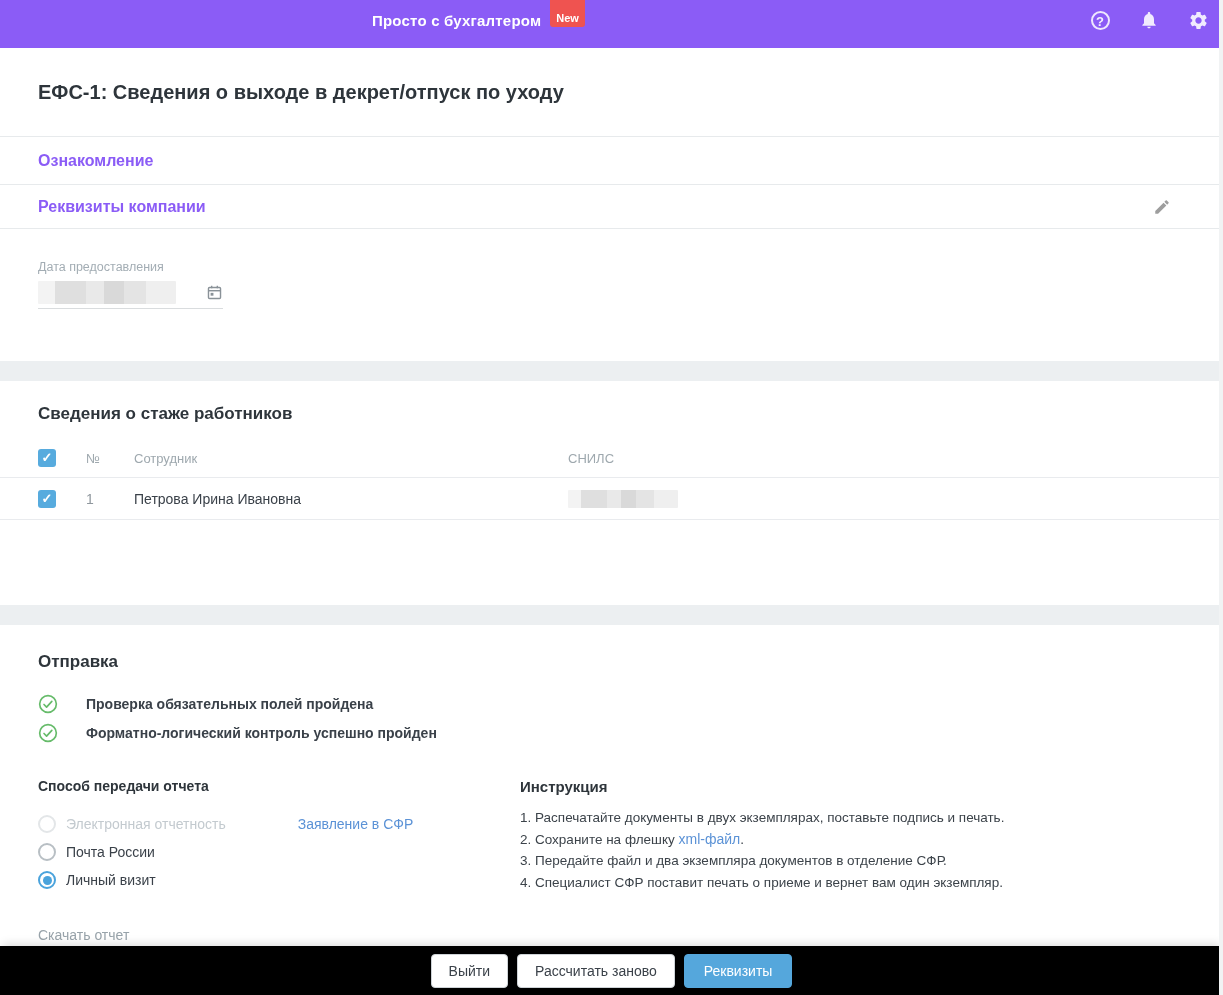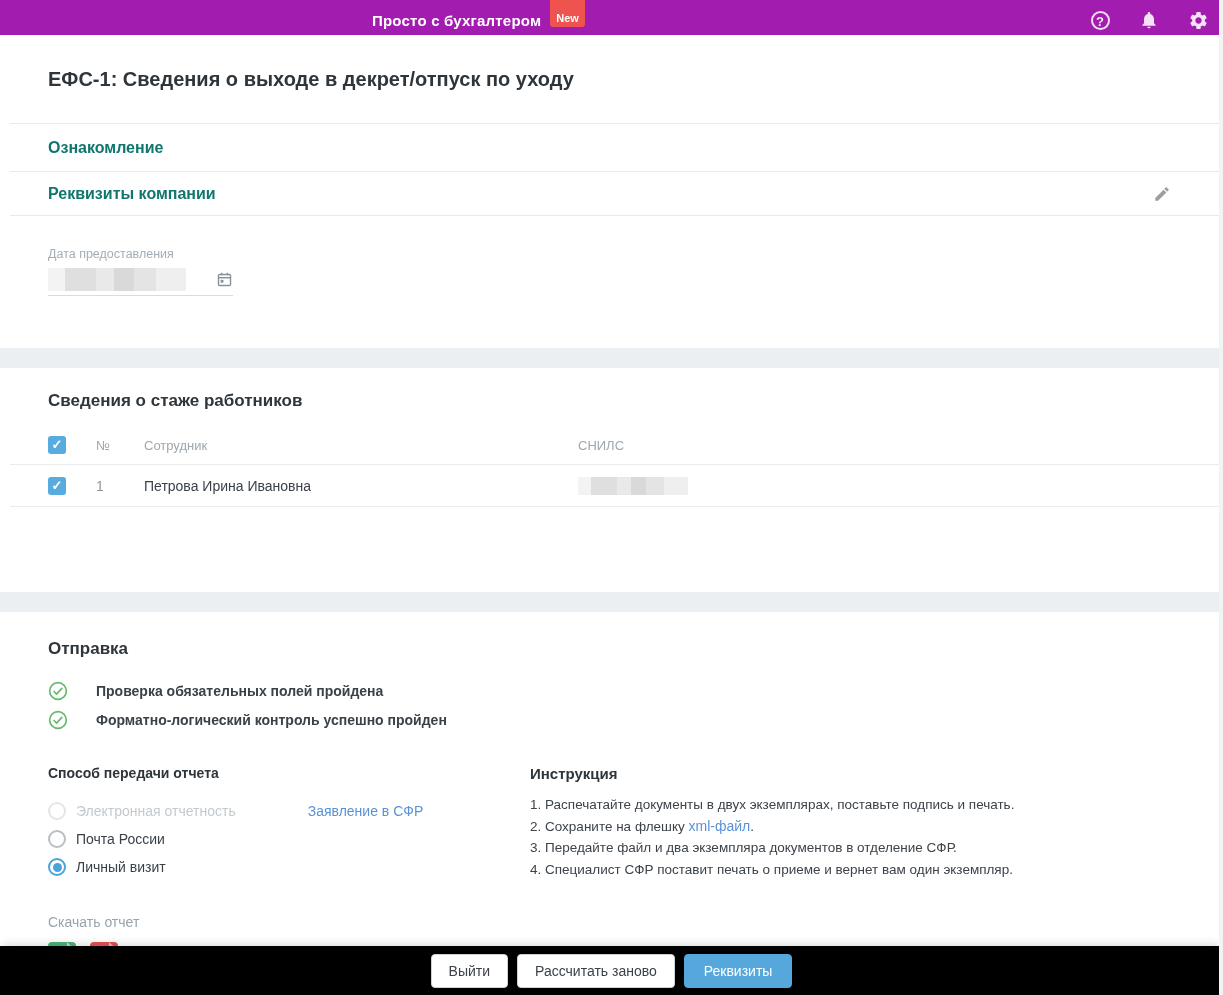--- a/index.html
+++ b/index.html
@@ -6,48 +6,48 @@
   html,body { width:1223px; height:995px; }
   body {
     font-family:"Liberation Sans", sans-serif;
     background:#eceff1;
     color:#333940;
     position:relative;
     overflow:hidden;
   }
   
   .topbar {
-    height:35px; background:#a21caf; position:relative;
+    height:48px; background:#8b5cf6; position:relative;
     display:flex; align-items:center;
   }
   .topbar-title-wrap { position:absolute; left:372px; top:0; height:40px; display:flex; align-items:center; }
   .topbar-title { color:#ffffff; font-size:15px; font-weight:700; letter-spacing:.2px; }
   .topbar-badge {
     display:inline-block; margin-left:9px; transform:translateY(-8px);
     background:#ef5350; color:#fff; font-size:11px; font-weight:700;
     padding:16px 6px 3px; border-radius:3px; line-height:1;
   }
   .topbar-icons { position:absolute; right:14px; top:0; height:40px; display:flex; align-items:center; gap:27px; }
   .tb-icon { width:22px; height:22px; display:flex; align-items:center; justify-content:center; cursor:pointer; }
   .help-circle {
     width:19px; height:19px; border:2px solid rgba(255,255,255,.85); border-radius:50%;
     color:rgba(255,255,255,.9); font-size:13px; font-weight:700; line-height:17px; text-align:center;
   }
   .tb-icon svg { fill:rgba(255,255,255,.88); }
   
-  .card { background:#ffffff;padding-left:10px; }
+  .card { background:#ffffff; }
   .band-gap { height:20px; background:#eceff1; }
   
   .card1 { height:313px; }
   .page-title-row { height:89px; display:flex; align-items:center; padding-left:38px; border-bottom:1px solid #e7eaec; }
   .page-title { font-size:20px; font-weight:700; color:#2e353b; }
   .section-row { display:flex; align-items:center; justify-content:space-between; padding:0 52px 0 38px; border-bottom:1px solid #e7eaec; }
   .section-row.h48 { height:48px; }
   .section-row.h44 { height:44px; }
-  .section-title { font-size:16px; font-weight:700; color:#0f766e; }
+  .section-title { font-size:16px; font-weight:700; color:#8b5cf6; }
   .pencil { width:18px; height:18px; cursor:pointer; }
   .pencil svg { fill:#9e9e9e; }
   .form-area { padding:31px 0 0 38px; }
   .field-label { font-size:12.5px; color:#a3adb4; margin-bottom:7px; }
   .date-field { width:185px; border-bottom:1px solid #d9dcde; padding-bottom:4px; display:flex; align-items:center; justify-content:space-between; cursor:text; }
   .blur-chip {
     background:linear-gradient(90deg,#f3f3f3 0 12%,#dfdfdf 12% 35%,#e9e9e9 35% 48%,#d9d9d9 48% 62%,#e4e4e4 62% 78%,#efefef 78% 100%);
     border-radius:1px;
   }
   .date-blur { width:138px; height:23px; }

